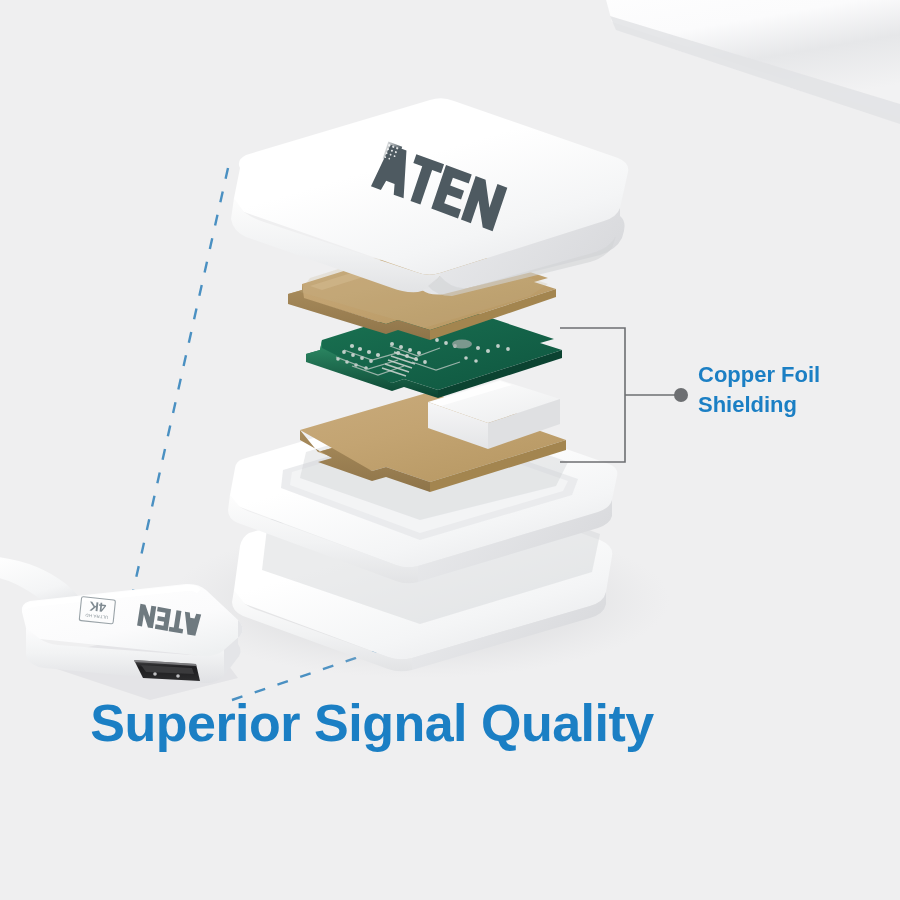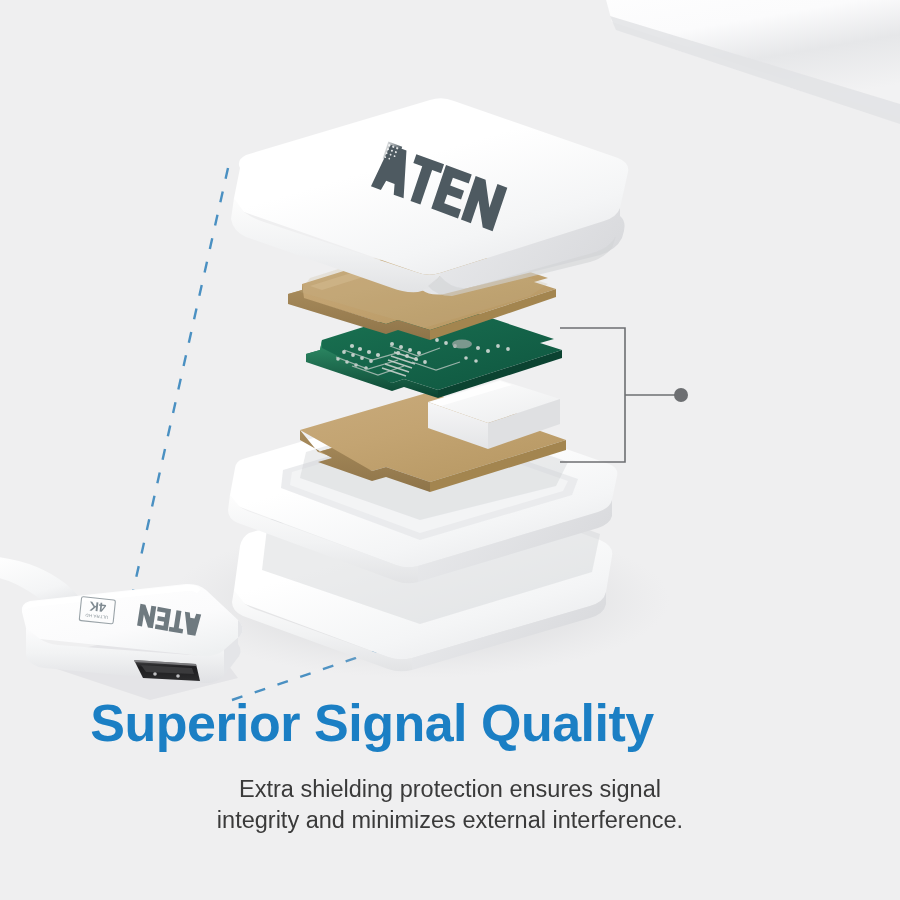--- a/index.html
+++ b/index.html
@@ -460,21 +460,21 @@
       <path d="M 44 2 L 49 2 L 55 14 L 55 2 L 60 2 L 60 24 L 55 24 L 49 12.5 L 49 24 L 44 24 Z" fill="#6f7a80"></path>
     </g>
 
     <g transform="translate(113,624) rotate(186)">
       <rect x="0" y="0" width="34" height="24" rx="2" fill="none" stroke="#9aa3a8" stroke-width="1.1"></rect>
       <text x="17" y="7.5" text-anchor="middle" font-family="Liberation Sans, sans-serif" font-size="4.4" fill="#8a949a" letter-spacing="0.2">ULTRA HD</text>
       <text x="17" y="20" text-anchor="middle" font-family="Liberation Sans, sans-serif" font-size="13" font-weight="bold" fill="#7f8a91">4K</text>
     </g>
   </svg>
 
+  <div class="callout">
+    <span>Copper Foil</span>
+    <span>Shielding</span>
+  </div>
 
   <div class="headline">Superior Signal Quality</div>
 
-  <div class="subcopy">
-    <span>Extra shielding protection ensures signal</span>
-    <span>integrity and minimizes external interference.</span>
-  </div>
 
 </div>
 
 </body></html>

